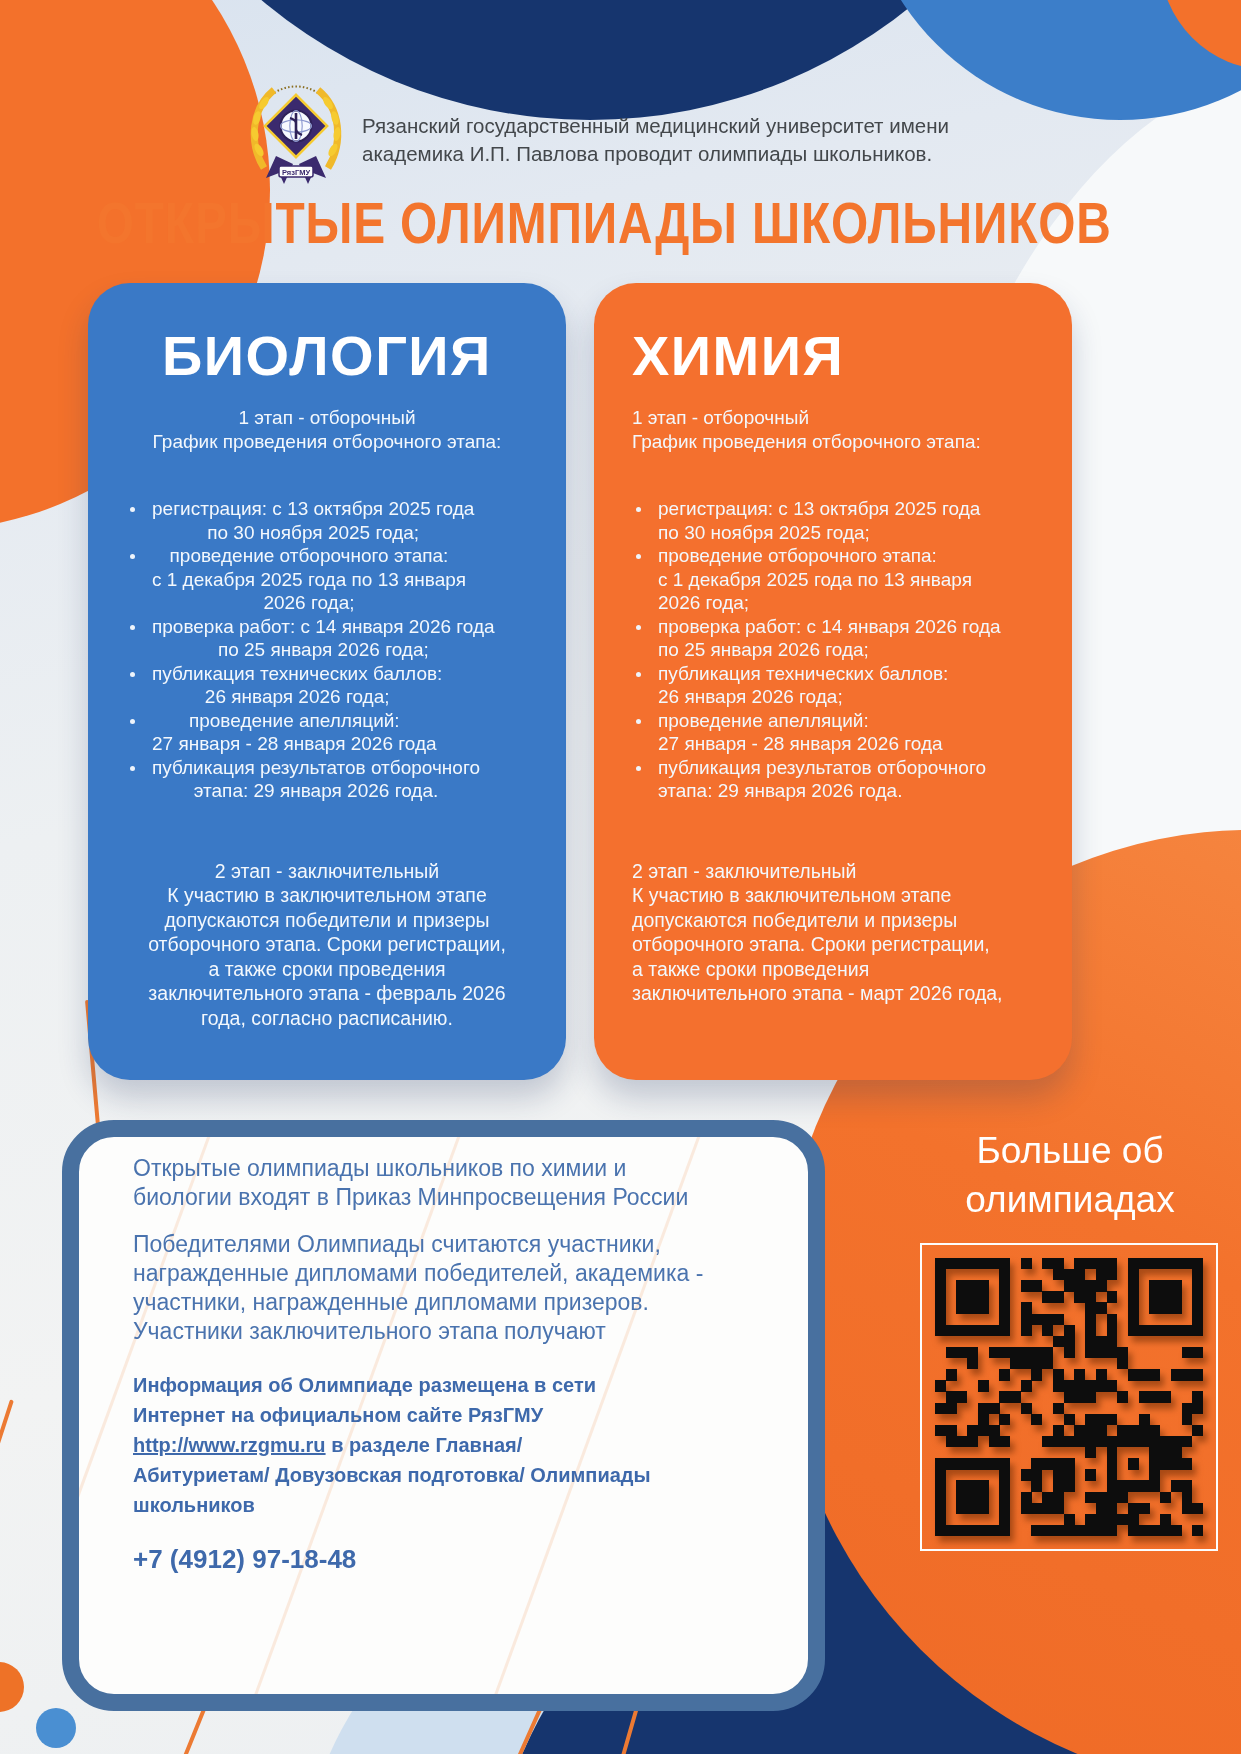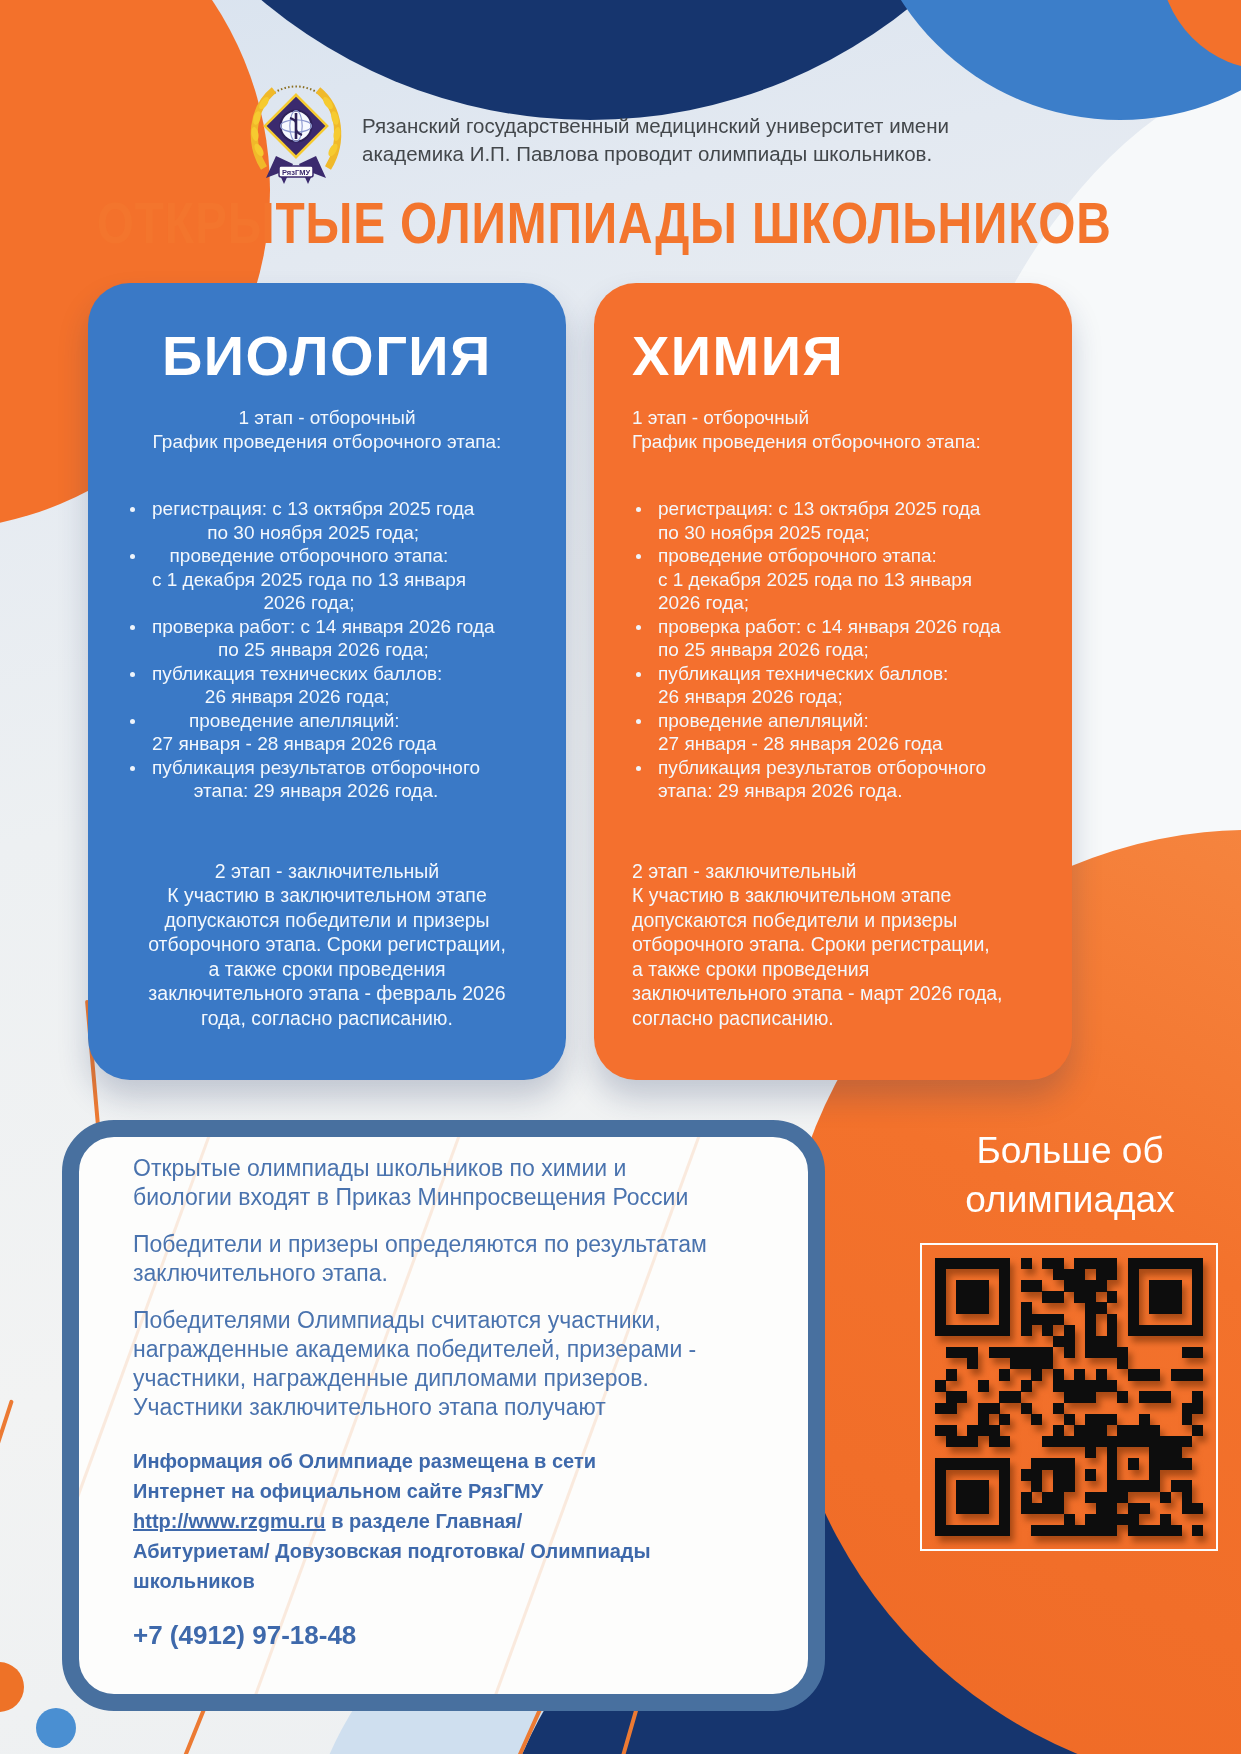--- a/index.html
+++ b/index.html
@@ -230,40 +230,35 @@
         </span>
       </div>
     </div>
     <div class="stage2">
       <div>2 этап - заключительный</div>
       <div>К участию в заключительном этапе</div>
       <div>допускаются победители и призеры</div>
       <div>отборочного этапа. Сроки регистрации,</div>
       <div>а также сроки проведения</div>
       <div>заключительного этапа - март 2026 года,</div>
-      <div>согласно расписанию.</div>
     </div>
   </div>
 
   <div class="info-card">
     <div class="faint-line fl1"></div>
     <div class="faint-line fl2"></div>
     <div class="faint-line fl3"></div>
     <div class="info-inner">
       <div class="ipara">
         <div>Открытые олимпиады школьников по химии и</div>
         <div>биологии входят в Приказ Минпросвещения России</div>
       </div>
       <div class="ipara">
-        <div>Победители и призеры определяются по результатам</div>
-        <div>заключительного этапа.</div>
-      </div>
-      <div class="ipara">
         <div>Победителями Олимпиады считаются участники,</div>
-        <div>награжденные академика победителей, призерами -</div>
+        <div>награжденные дипломами победителей, академика -</div>
         <div>участники, награжденные дипломами призеров.</div>
         <div>Участники заключительного этапа получают</div>
       </div>
       <div class="ibold">
         <div>Информация об Олимпиаде размещена в сети</div>
         <div>Интернет на официальном сайте РязГМУ</div>
         <div><a class="ilink" href="#">http://www.rzgmu.ru</a><span> в разделе Главная/</span></div>
         <div>Абитуриетам/ Довузовская подготовка/ Олимпиады</div>
         <div>школьников</div>
       </div>

